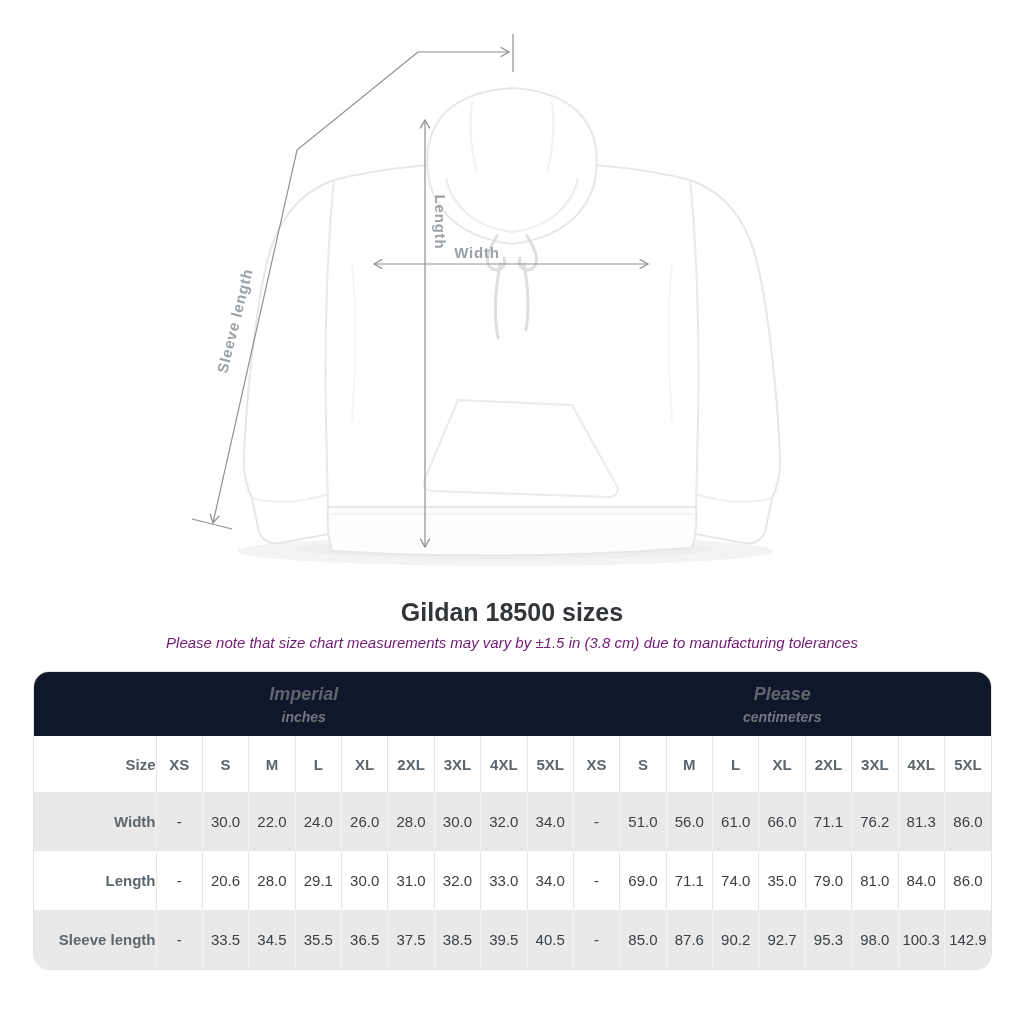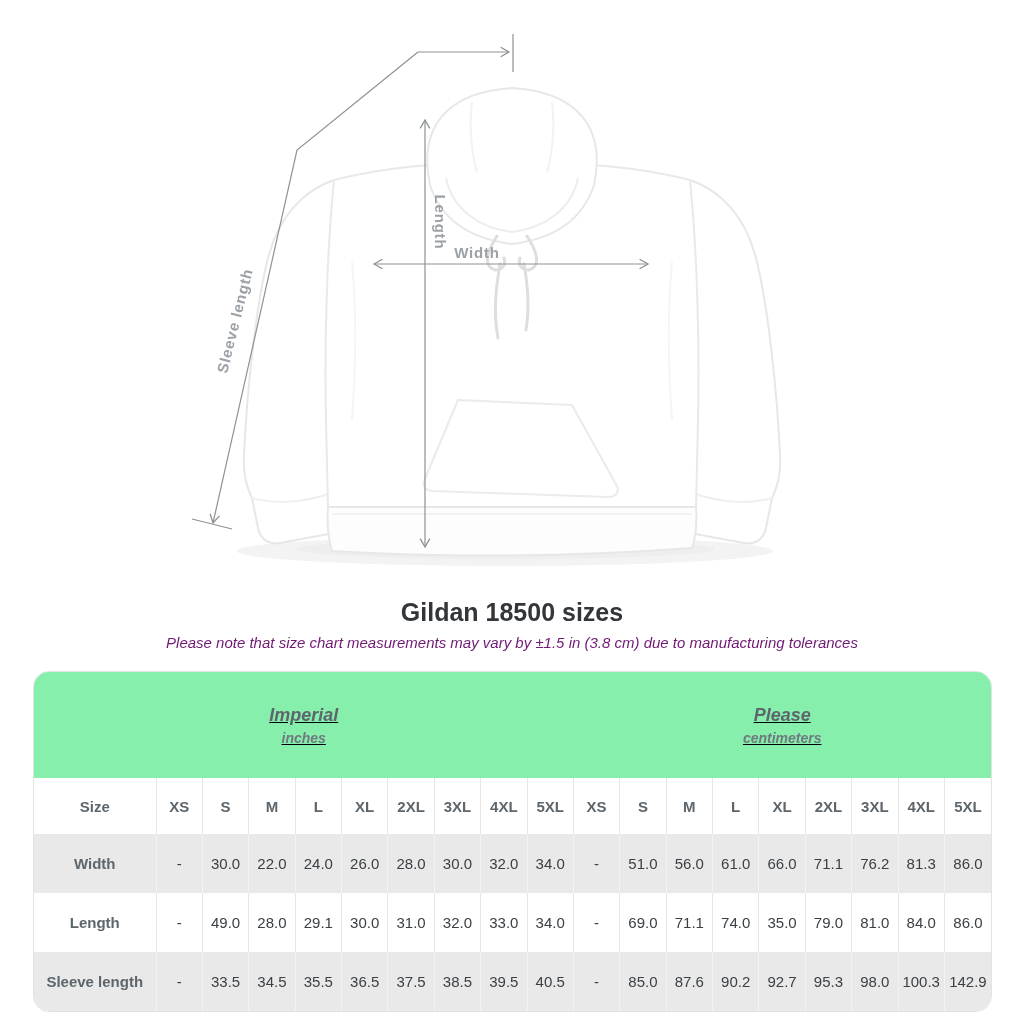--- a/index.html
+++ b/index.html
@@ -22,37 +22,37 @@
     position:absolute;left:0;top:634px;width:1024px;text-align:center;
     font-size:15px;font-style:italic;color:#701a75;
   }
   
   .table-wrap{
     position:absolute;left:33px;top:671px;width:957px;
     border-radius:16px;overflow:hidden;border:1px solid #e3e3e3;background:#fff;
   }
   table{width:100%;border-collapse:collapse;table-layout:fixed;}
   th,td{text-align:center;vertical-align:middle;padding:0;}
-  tr.group-row th{background:#86efac;height:106px;text-decoration:underline;}
+  tr.group-row th{background:#0f172a;height:64px;}
   .g-label{font-size:18px;font-weight:bold;font-style:italic;color:#5d666d;}
   .g-sub{font-size:14px;font-style:italic;color:#70787f;margin-top:4px;}
   #size-header-row th{
     height:56px;background:#fff;border-left:1px solid #e6e6e6;
     font-weight:bold;color:#5d666d;font-size:15px;
   }
   #size-header-row th:first-child{border-left:none;}
   #measure-rows th,#measure-rows td{
     height:59px;font-size:15px;border-left:1px solid #e6e6e6;
   }
   #measure-rows th:first-child{border-left:none;}
   #measure-rows tr:nth-child(odd){background:#e9e9e9;}
   #measure-rows tr:nth-child(odd) th,
   #measure-rows tr:nth-child(odd) td{border-left-color:#f3f3f3;}
   #measure-rows td{color:#3b4045;}
-  .rowlabel{font-weight:bold;color:#5d666d;}
+  .rowlabel{font-weight:bold;color:#5d666d;text-align:right;}
 </style>
 </head>
 <body>
 
 <svg id="diagram" viewBox="0 0 1024 580">
   <defs>
     <marker id="arr" viewBox="0 0 10 10" refX="8.5" refY="5" markerWidth="10" markerHeight="10" orient="auto-start-reverse">
       <path d="M1.5,1 L8.5,5 L1.5,9" fill="none" stroke="#8d9296" stroke-width="1.1"></path>
     </marker>
   </defs>
@@ -187,21 +187,21 @@
           <td>61.0</td>
           <td>66.0</td>
           <td>71.1</td>
           <td>76.2</td>
           <td>81.3</td>
           <td>86.0</td>
         </tr>
         <tr>
           <th class="rowlabel">Length</th>
           <td>-</td>
-          <td>49.0</td>
+          <td>20.6</td>
           <td>28.0</td>
           <td>29.1</td>
           <td>30.0</td>
           <td>31.0</td>
           <td>32.0</td>
           <td>33.0</td>
           <td>34.0</td>
           <td>-</td>
           <td>69.0</td>
           <td>71.1</td>

